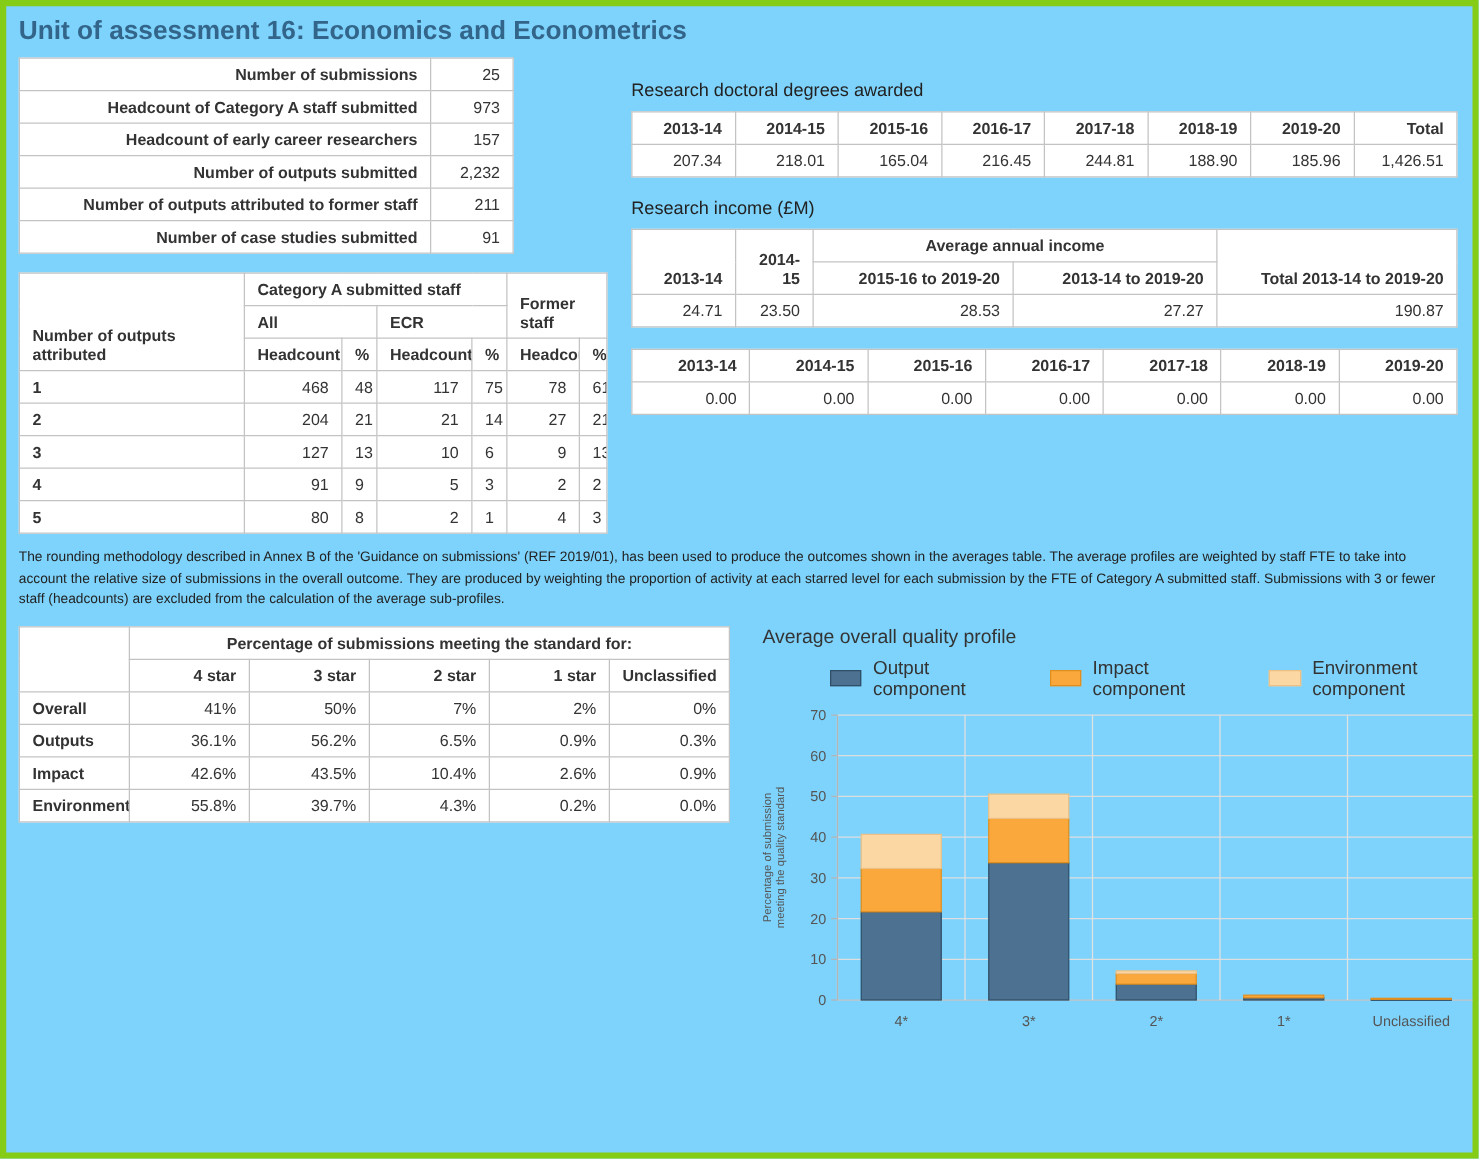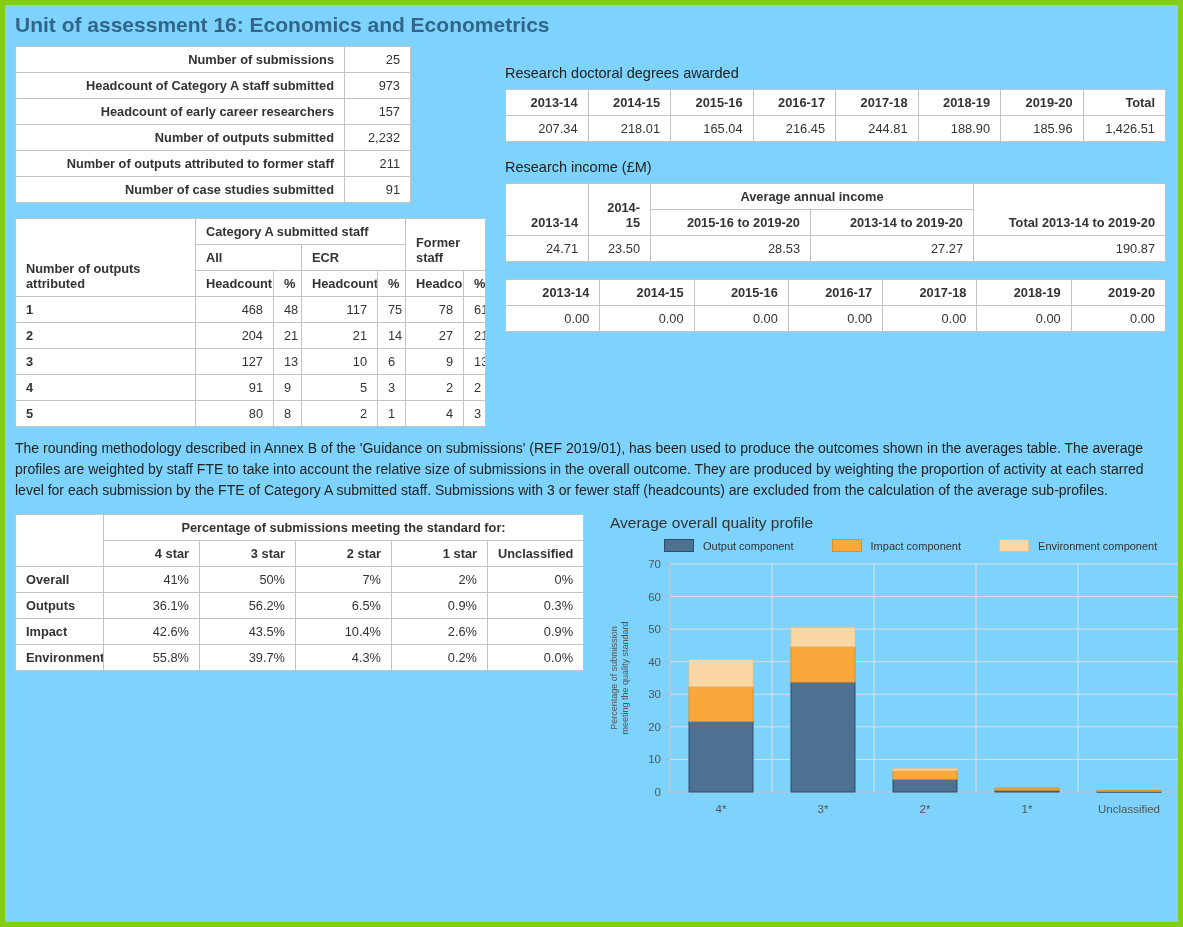--- a/index.html
+++ b/index.html
@@ -26,28 +26,28 @@
   .col-right .tbl-wrap { margin-bottom:17px; }
   .col-right table { width:100%; }
 
   .summary-table { width:396px; margin-bottom:15px; }
   .summary-table td.val { width:66px; }
 
   .outputs-table { width:470px; }
 
   .bottom-area { margin-top:11px; }
   .bottom-cols { display:flex; gap:18px; align-items:flex-start; }
-  .note { font-size:14px; line-height:1.5; color:#222; margin:0 0 13px 0; }
+  .note { font-size:11px; line-height:1.5; color:#222; margin:0 0 13px 0; }
   .quality-table { width:568px; flex:none; }
   .quality-table th.corner { width:88px; }
 
   .chart-box { flex:1; padding-left:6px; }
   .chart-title { font-size:15.5px; font-weight:400; color:#333; margin:0 0 7px 2px; }
   .legend { display:flex; align-items:center; gap:38px; margin:0 0 2px 56px; }
-  .legend-item { display:flex; align-items:center; font-size:11px; color:#333; }
+  .legend-item { display:flex; align-items:center; font-size:15px; color:#333; }
   .legend-swatch { width:30px; height:13px; display:inline-block; margin-right:9px; border:1px solid #888; }
   svg text { font-family:"Liberation Sans", sans-serif; }
 </style>
 </head>
 <body>
 
 <div class="page">
 
   <h1 class="page-title">Unit of assessment 16: Economics and Econometrics</h1>
 

